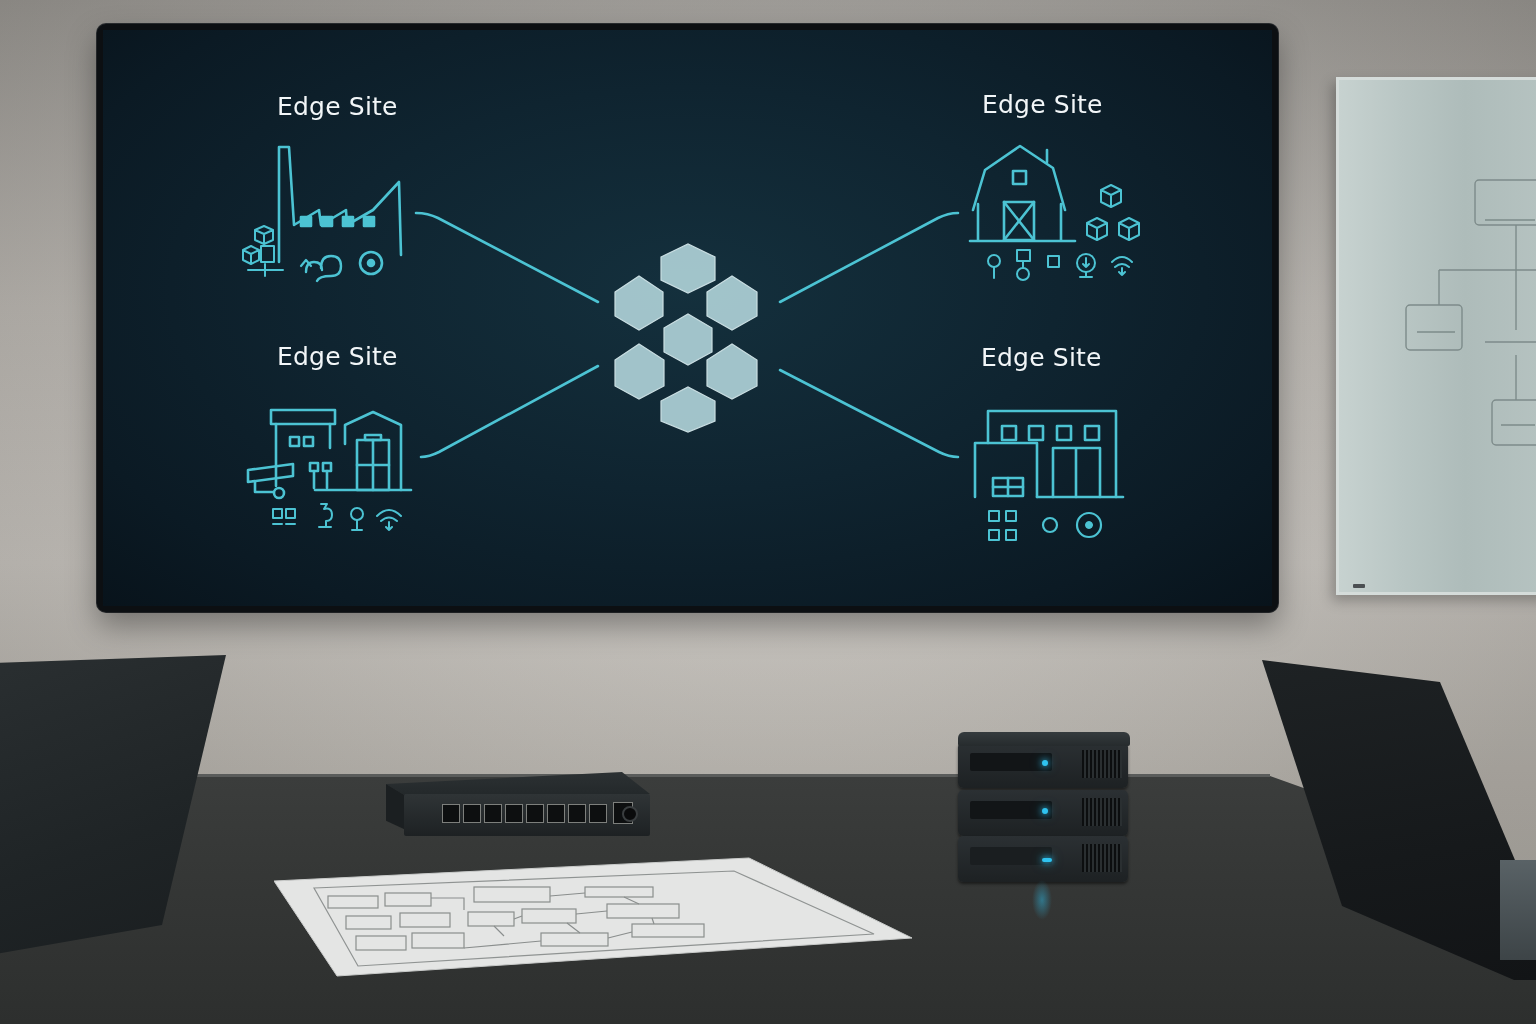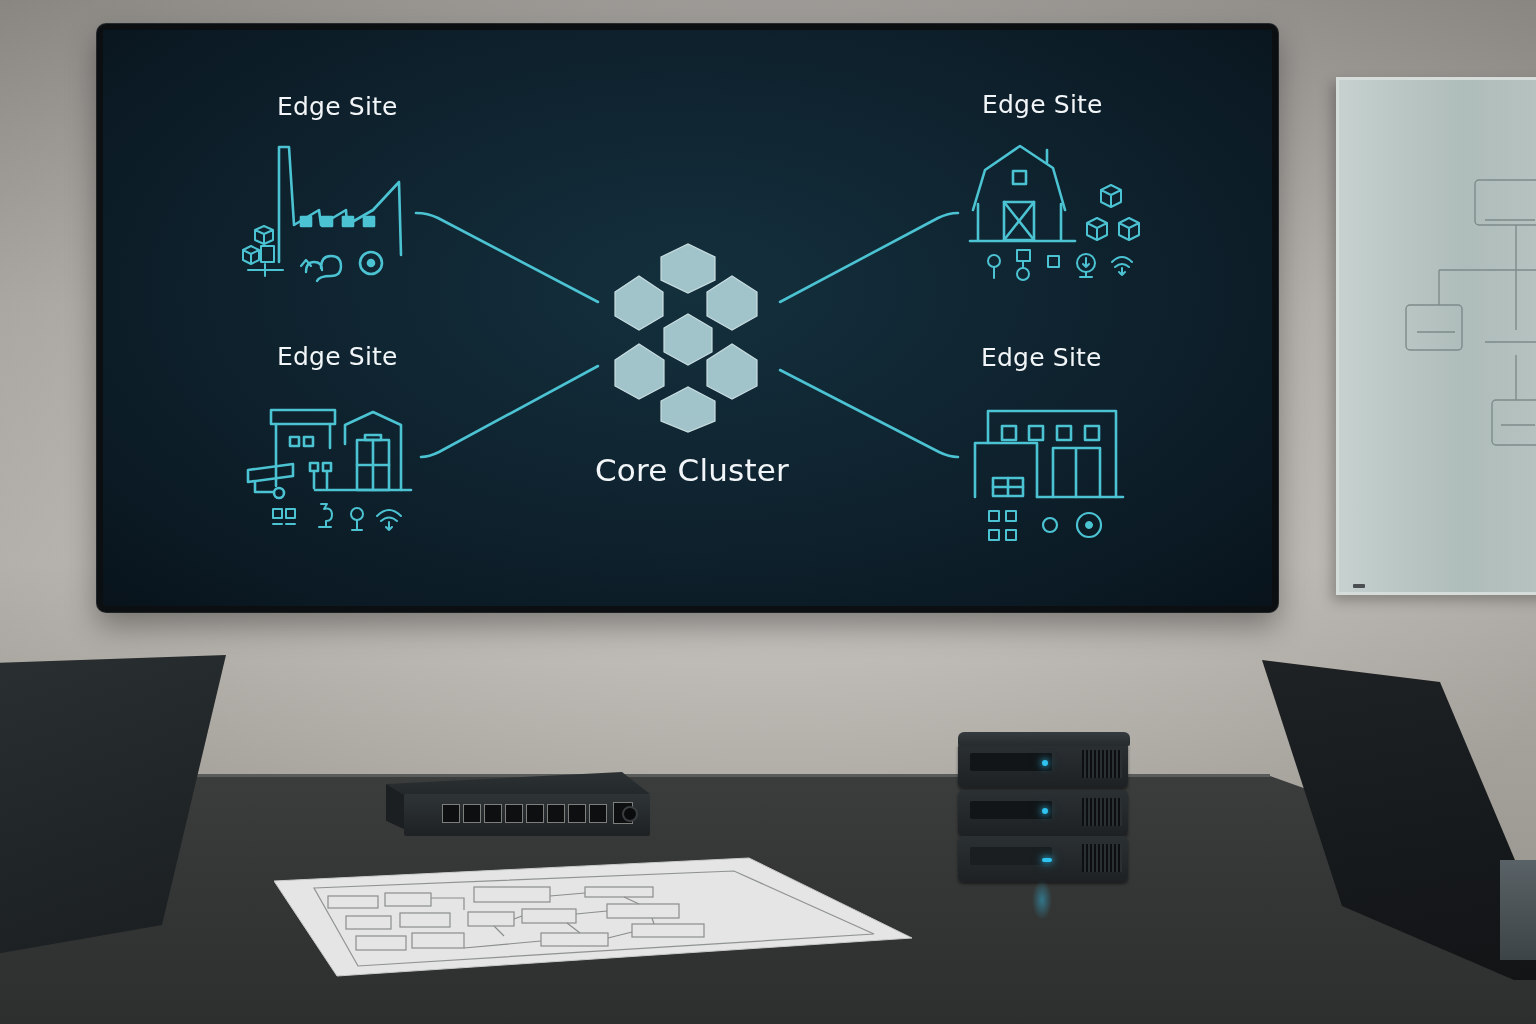--- a/index.html
+++ b/index.html
@@ -223,21 +223,20 @@
         <polygon points="512,330 536,314 561,330 561,356 536,369 512,356"></polygon>
         <polygon points="604,330 629,314 654,330 654,356 629,369 604,356"></polygon>
         <polygon points="558,371 585,357 612,371 612,391 585,402 558,391"></polygon>
       </g>
     </svg>
 
     <div class="label" style="left:174px; top:62px;">Edge Site</div>
     <div class="label" style="left:174px; top:312px;">Edge Site</div>
     <div class="label" style="left:879px; top:60px;">Edge Site</div>
     <div class="label" style="left:878px; top:313px;">Edge Site</div>
-    <div class="label core-label" style="left:492px; top:422px;">Core Cluster</div>
   </div>
 </div>
 
 <div class="whiteboard">
   <svg width="210" height="512" viewBox="0 0 210 512">
     <g fill="none" stroke="#7d8b8a" stroke-width="1.4">
       <rect x="136" y="100" width="70" height="45" rx="4"></rect>
       <path d="M146 140 L196 140"></path>
       <path d="M177 145 L177 250 M100 190 L210 190 M100 190 L100 225"></path>
       <rect x="67" y="225" width="56" height="45" rx="4"></rect>

